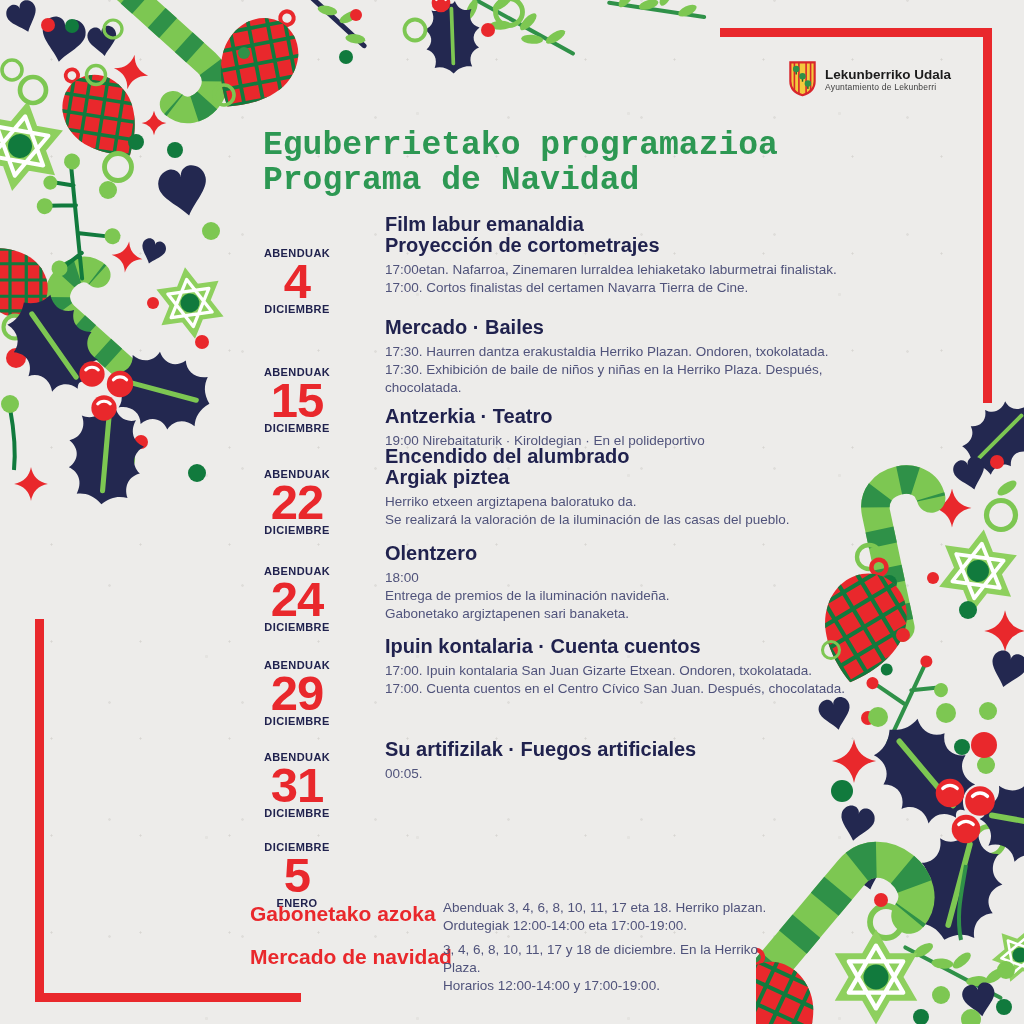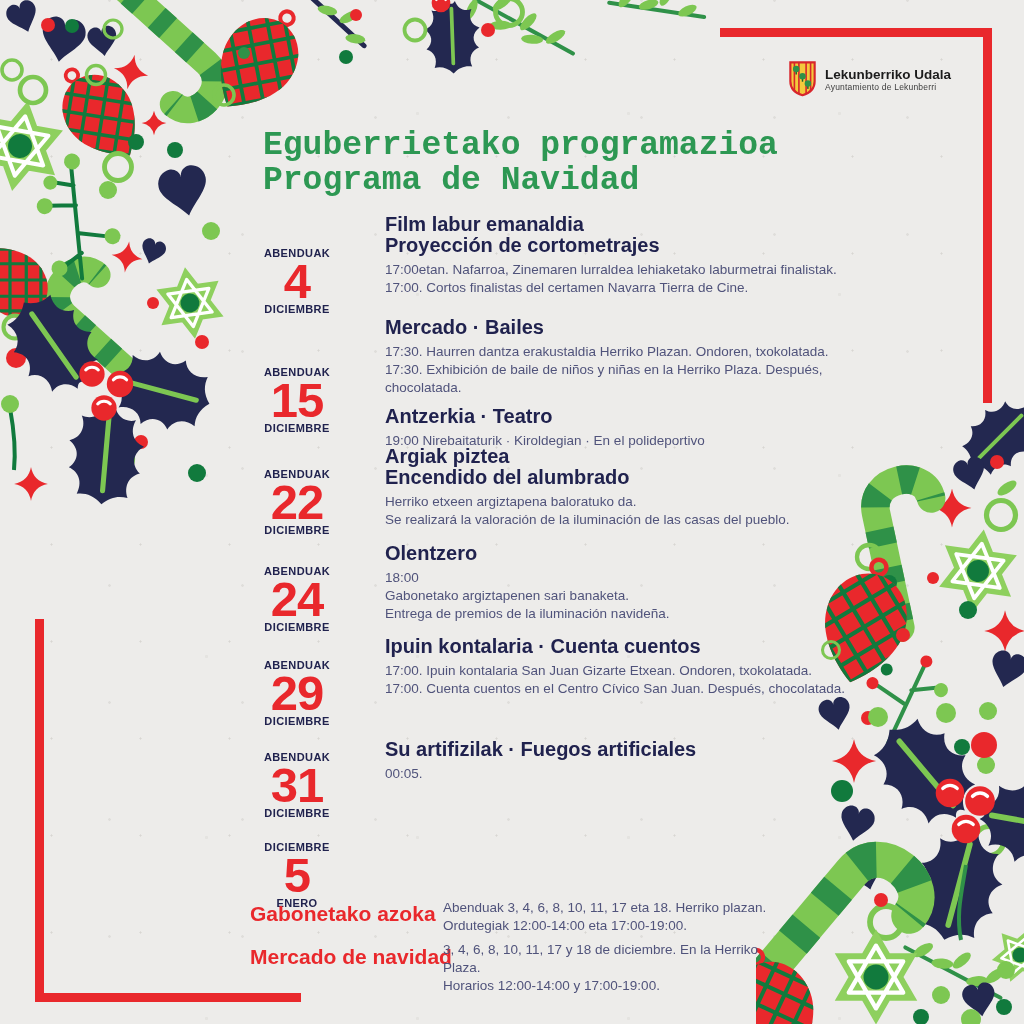--- a/index.html
+++ b/index.html
@@ -329,39 +329,39 @@
       </div>
     </div>
   </div>
 
   <div class="date-block" style="top:448px">
     <div class="date-month">ABENDUAK</div>
     <div class="date-day">22</div>
     <div class="date-month">DICIEMBRE</div>
   </div>
   <div class="content" style="top:446px">
+    <div class="ev-title">Encendido del alumbrado</div>
     <div class="ev-title">Argiak piztea</div>
-    <div class="ev-title">Encendido del alumbrado</div>
     <div class="desc-group">
       <div class="ev-desc">Herriko etxeen argiztapena baloratuko da.</div>
       <div class="ev-desc">Se realizará la valoración de la iluminación de las casas del pueblo.</div>
     </div>
   </div>
 
   <div class="date-block" style="top:545px">
     <div class="date-month">ABENDUAK</div>
     <div class="date-day">24</div>
     <div class="date-month">DICIEMBRE</div>
   </div>
   <div class="content" style="top:543px">
     <div class="ev-title">Olentzero</div>
     <div class="desc-group">
       <div class="ev-desc">18:00</div>
+      <div class="ev-desc">Entrega de premios de la iluminación navideña.</div>
       <div class="ev-desc">Gabonetako argiztapenen sari banaketa.</div>
-      <div class="ev-desc">Entrega de premios de la iluminación navideña.</div>
     </div>
   </div>
 
   <div class="date-block" style="top:639px">
     <div class="date-month">ABENDUAK</div>
     <div class="date-day">29</div>
     <div class="date-month">DICIEMBRE</div>
   </div>
   <div class="content" style="top:636px">
     <div class="ev-title">Ipuin kontalaria · Cuenta cuentos</div>

